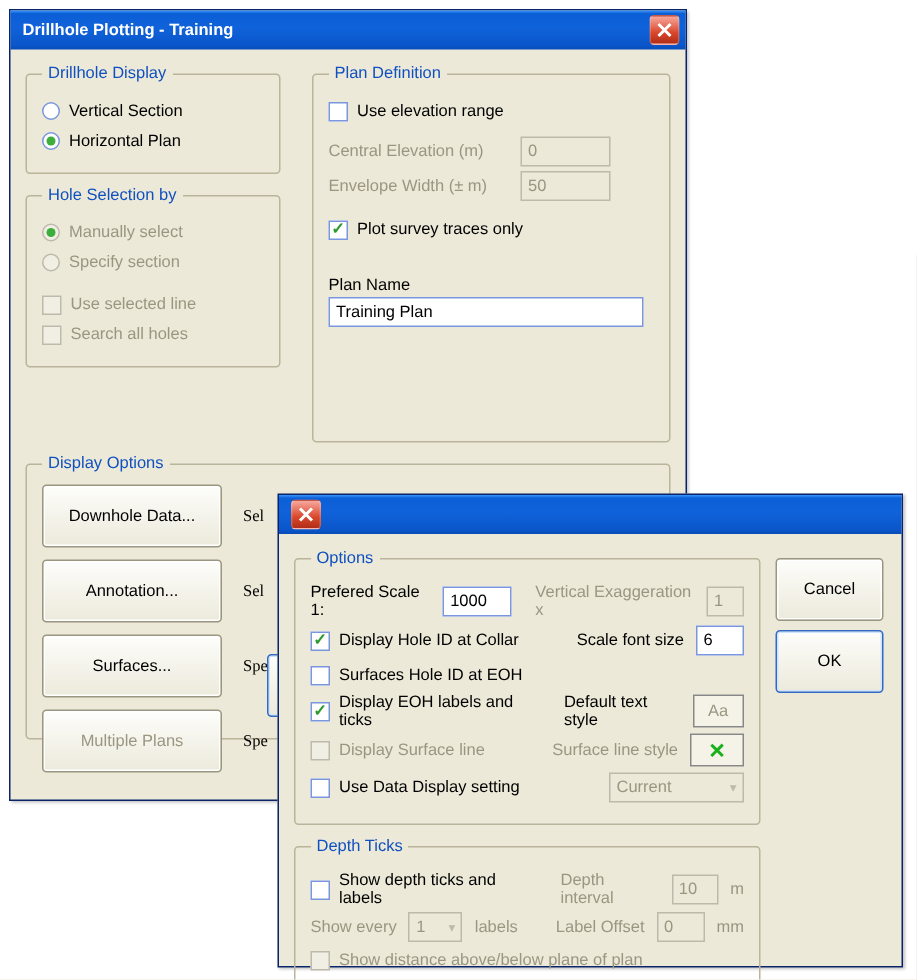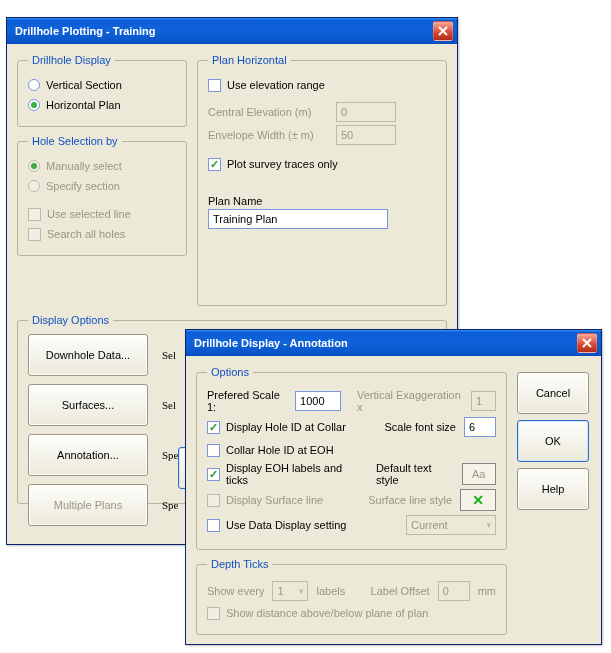--- a/index.html
+++ b/index.html
@@ -88,24 +88,24 @@
     height:24px;
     display:flex; align-items:center; justify-content:center;
     box-shadow: inset 0 0 0 1px #fff;
   }
   .btn.primary { border-color:#316ac5; box-shadow: inset 0 0 0 1px #cfe3ff; }
   .btn.disabled { color:#9a9682; }
 
   .row { display:flex; align-items:center; gap:8px; margin:3px 0; }
 
   
-  #win1 { left:6px; top:6px; width:452px; height:528px;margin-top:11px; }
+  #win1 { left:6px; top:6px; width:452px; height:528px; }
   #win2 { left:185px; top:329px; width:417px; height:316px; }
 
-  #win1 .cols { display:flex; gap:10px; }
+  #win1 .cols { display:flex; gap:21px; }
   #win1 .leftcol { width:170px; }
   #win1 .rightcol { flex:1; }
 
   #doptions-row { display:flex; gap:14px; }
   #doptions-btns { display:flex; flex-direction:column; gap:8px; }
   #doptions-labels { display:flex; flex-direction:column; gap:8px; justify-content:space-around; }
   #doptions-labels span { height:24px; display:flex; align-items:center;font-family:Liberation Serif, serif; }
 
   #plotnow { position:absolute; left:160px; bottom:14px; width:90px; }
 
@@ -165,68 +165,67 @@
           </div>
           <div class="check">
             <span class="check-box disabled"></span>
             <span class="disabled-text">Search all holes</span>
           </div>
         </fieldset>
       </div>
 
       <div class="rightcol">
         <fieldset style="height:252px;">
-          <legend>Plan Horizontal</legend>
+          <legend>Plan Definition</legend>
           <div class="check" style="margin-bottom:8px;">
             <span class="check-box"></span>
             <span>Use elevation range</span>
           </div>
           <div class="row">
             <span class="disabled-text" style="width:120px">Central Elevation (m)</span>
             <div class="numfield disabled" style="width:60px">0</div>
           </div>
           <div class="row">
             <span class="disabled-text" style="width:120px">Envelope Width (± m)</span>
             <div class="numfield disabled" style="width:60px">50</div>
           </div>
           <div class="check" style="margin-top:10px;">
             <span class="check-box sel"></span>
             <span>Plot survey traces only</span>
           </div>
           <div style="height:20px"></div>
           <div>Plan Name</div>
-          <div class="textfield" style="width:180px; margin-top:2px;">Training Plan</div>
+          <div class="textfield" style="width:210px; margin-top:2px;">Training Plan</div>
         </fieldset>
       </div>
     </div>
 
     <fieldset style="position:relative; height:190px;">
       <legend>Display Options</legend>
       <div id="doptions-row">
         <div id="doptions-btns">
           <div class="btn">Downhole Data...</div>
+          <div class="btn">Annotation...</div>
           <div class="btn">Surfaces...</div>
-          <div class="btn">Annotation...</div>
           <div class="btn disabled">Multiple Plans</div>
         </div>
         <div id="doptions-labels">
           <span>Sel</span>
           <span>Sel</span>
           <span>Spe</span>
           <span>Spe</span>
         </div>
       </div>
       <div id="plotnow" class="btn primary">Plot Now</div>
     </fieldset>
   </div>
 </div>
 
 <div id="win2" class="window">
   <div class="titlebar">
-    <span class="title">Drillhole Display - Annotation</span>
     <div class="closebtn">
       <svg viewBox="0 0 10 10">
           <path d="M1 1 L9 9 M9 1 L1 9" stroke="#fff" stroke-width="2"></path>
         </svg>
     </div>
   </div>
   <div class="body">
     <div class="main">
       <div class="left">
         <fieldset>
@@ -245,21 +244,21 @@
               <span class="check-box sel"></span>
               <span>Display Hole ID at Collar</span>
             </div>
             <span style="flex:1"></span>
             <span>Scale font size</span>
             <div class="numfield" style="width:32px">6</div>
           </div>
 
           <div class="check">
             <span class="check-box"></span>
-            <span>Collar Hole ID at EOH</span>
+            <span>Surfaces Hole ID at EOH</span>
           </div>
 
           <div class="row">
             <div class="check">
               <span class="check-box sel"></span>
               <span>Display EOH labels and ticks</span>
             </div>
             <span style="flex:1"></span>
             <span>Default text style</span>
             <div class="stylebtn">
@@ -288,20 +287,30 @@
             <div class="selectfield disabled" style="width:90px">
               <span>Current</span>
               <span class="chev">▾</span>
             </div>
           </div>
         </fieldset>
 
         <fieldset>
           <legend>Depth Ticks</legend>
           <div class="row">
+            <div class="check">
+              <span class="check-box"></span>
+              <span>Show depth ticks and labels</span>
+            </div>
+            <span style="flex:1"></span>
+            <span class="disabled-text">Depth interval</span>
+            <div class="numfield disabled" style="width:32px">10</div>
+            <span class="disabled-text">m</span>
+          </div>
+          <div class="row">
             <span class="disabled-text">Show every</span>
             <div class="selectfield disabled" style="width:36px">
               <span>1</span>
               <span class="chev">▾</span>
             </div>
             <span class="disabled-text">labels</span>
             <span style="flex:1"></span>
             <span class="disabled-text">Label Offset</span>
             <div class="numfield disabled" style="width:32px">0</div>
             <span class="disabled-text">mm</span>
@@ -309,17 +318,16 @@
           <div class="check" style="margin-top:0;text-align:right;">
             <span class="check-box disabled"></span>
             <span class="disabled-text">Show distance above/below plane of plan</span>
           </div>
         </fieldset>
       </div>
 
       <div class="rightbtns">
         <div class="btn">Cancel</div>
         <div class="btn primary">OK</div>
-        <div class="btn">Help</div>
       </div>
     </div>
   </div>
 </div>
 
 </body></html>

